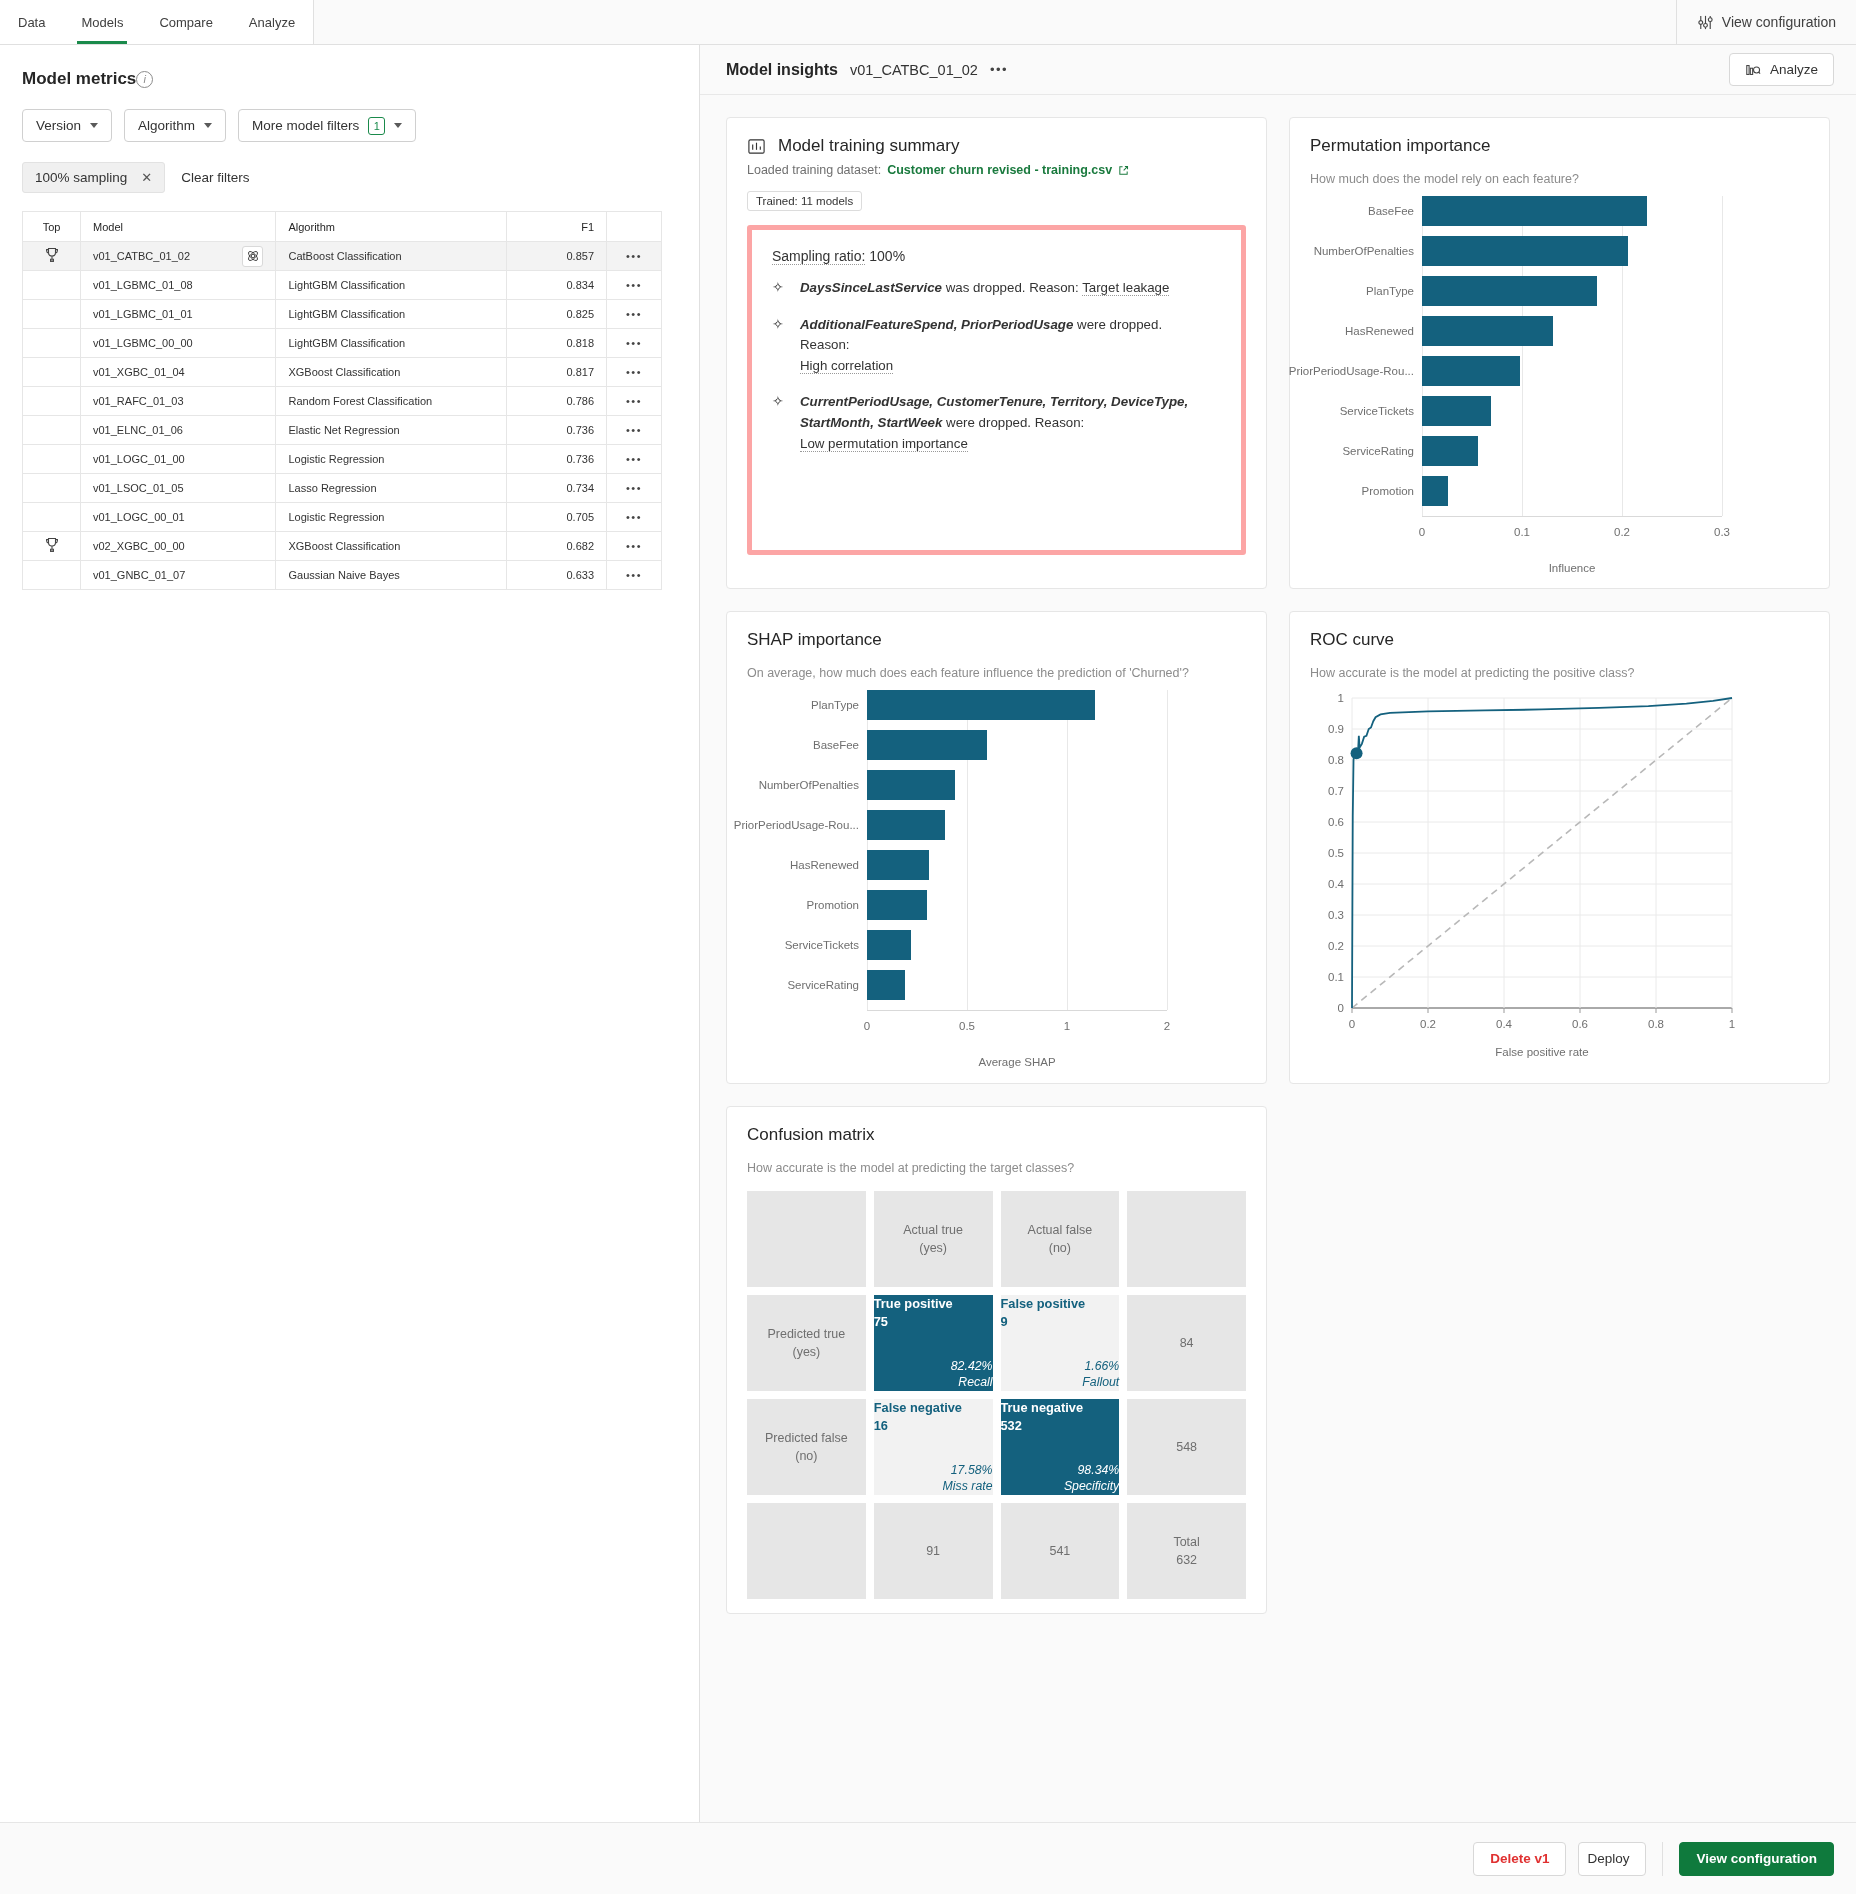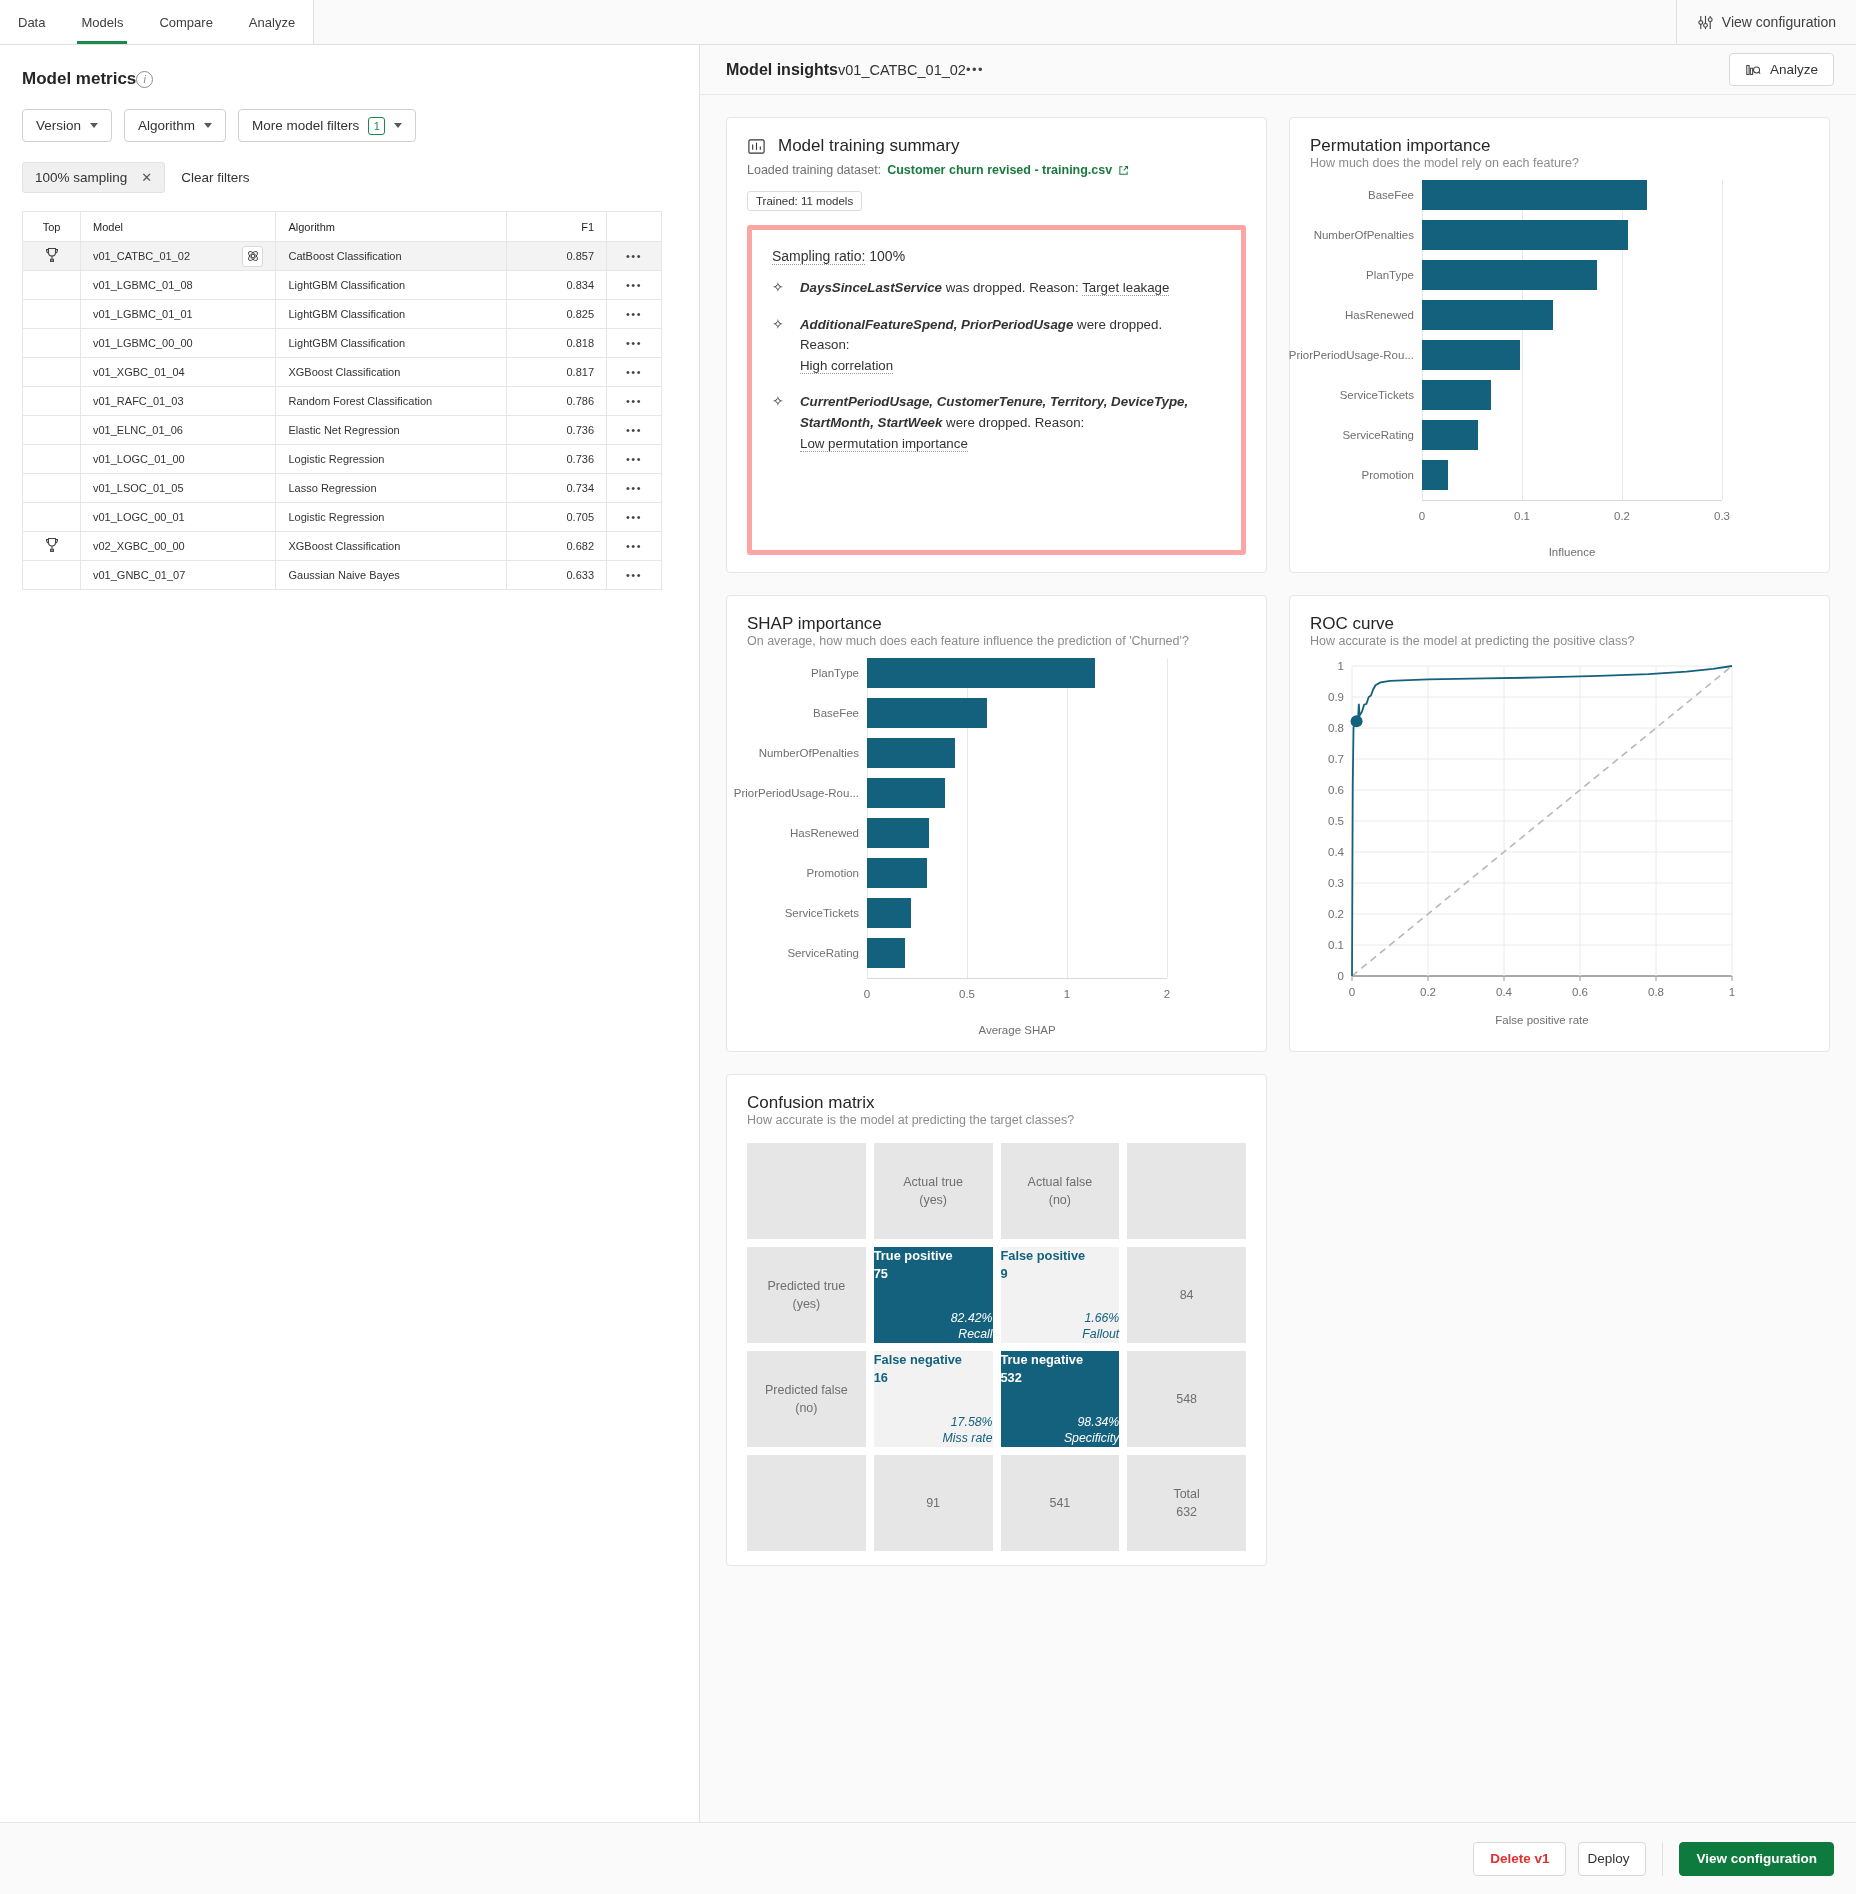--- a/index.html
+++ b/index.html
@@ -50,31 +50,31 @@
   .col-top { width:58px; text-align:center !important; }
   .col-f1  { width:100px; text-align:right !important;}
   .col-act { width:55px; text-align:center !important;}
   .mcell { display:flex; align-items:center; justify-content:space-between; }
   .atom-box { width:21px;height:21px;border:1px solid #d9d9d9;border-radius:3px;background:#fff;
               display:flex;align-items:center;justify-content:center;}
   .dots { letter-spacing:1.5px; color:#444; cursor:pointer; }
 
   
   .insights-head { height:50px; border-bottom:1px solid #e8e8e8; background:#fafafa;
-                   display:flex; align-items:center; padding:0 22px 0 26px; }
+                   display:flex; align-items:center; padding:0 22px 0 26px; gap:12px;}
   .insights-title { font-size:16px; font-weight:bold; color:#262626;}
   .insights-sub { font-size:14.5px; color:#333;}
   .abtn { margin-left:auto; border:1px solid #d8d8d8; background:#fff; border-radius:4px; height:33px;
           padding:0 15px; display:flex; align-items:center; gap:9px; font-size:13.5px; color:#333; cursor:pointer;}
   .grid { flex:1; padding:22px 26px; display:grid; grid-template-columns:1fr 1fr;
           grid-auto-rows:min-content; gap:22px; overflow:hidden; align-content:start;}
   .card { background:#fff; border:1px solid #e6e6e6; border-radius:4px; padding:18px 20px 14px 20px;}
   .card-h { display:flex; align-items:center; gap:12px; }
   .card-title { font-size:17px; color:#262626; }
-  .card-sub { font-size:12.5px; color:#8c8c8c; margin-top:0;}
+  .card-sub { font-size:12.5px; color:#8c8c8c; margin-top:16px;}
 
   .dslink { color:#1a7a3e; font-weight:bold; }
   .dsline { font-size:12.5px; color:#6f6f6f; margin-top:7px; display:flex; align-items:center; gap:6px;}
   .pill { display:inline-block; border:1px solid #dcdcdc; border-radius:3px; font-size:11.5px;
           color:#333; padding:3px 8px; margin-top:14px;}
   .summary-box { border:5px solid #fca5a5; border-radius:3px; margin-top:14px; padding:18px 20px; height:330px;}
   .sratio { font-size:14px; color:#333; margin-bottom:14px;}
   .dotu { border-bottom:1.4px dotted #999; }
   .note { display:flex; gap:12px; margin-bottom:16px; line-height:1.55; font-size:13.3px; color:#333;}
   .note b { font-style:italic; }

